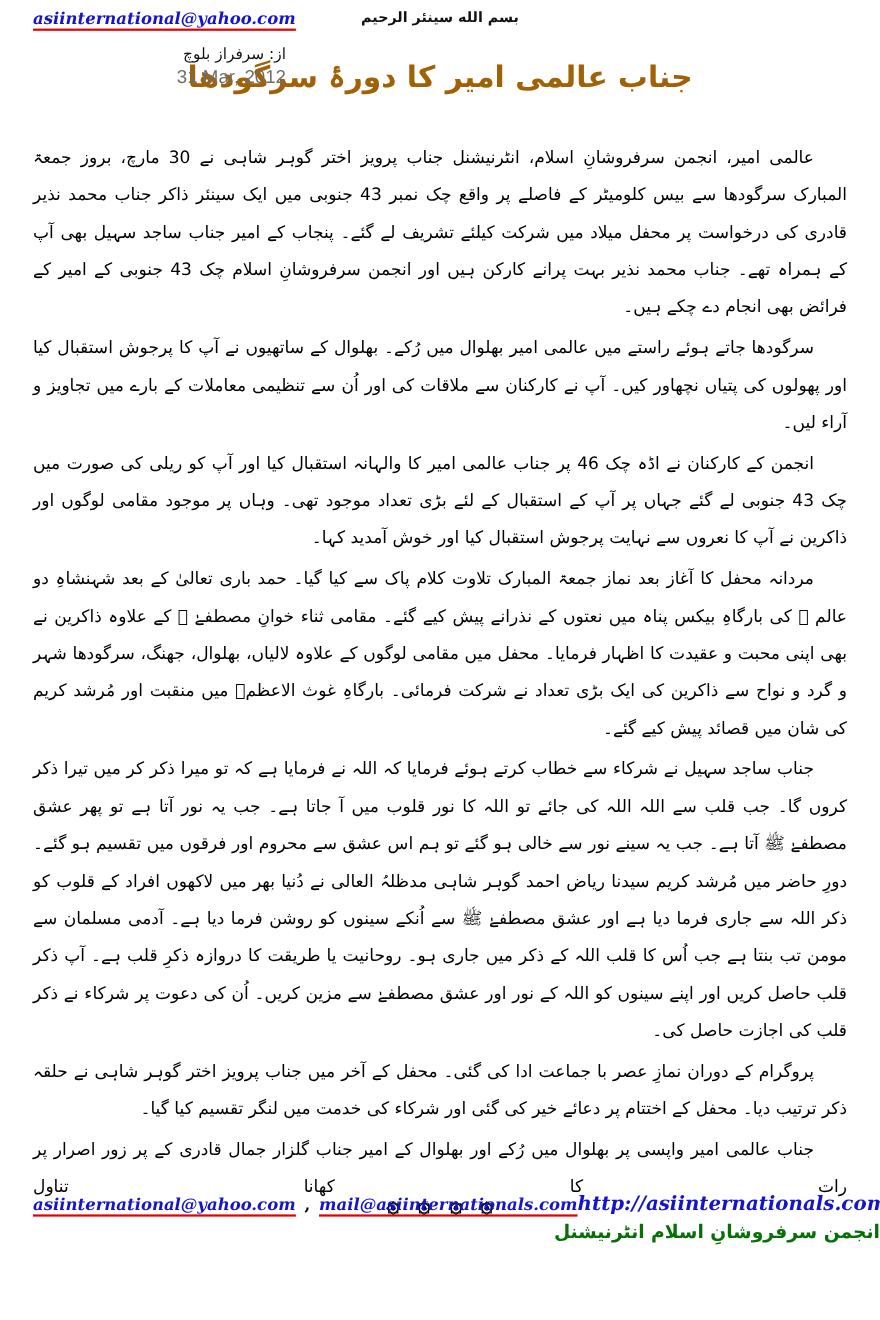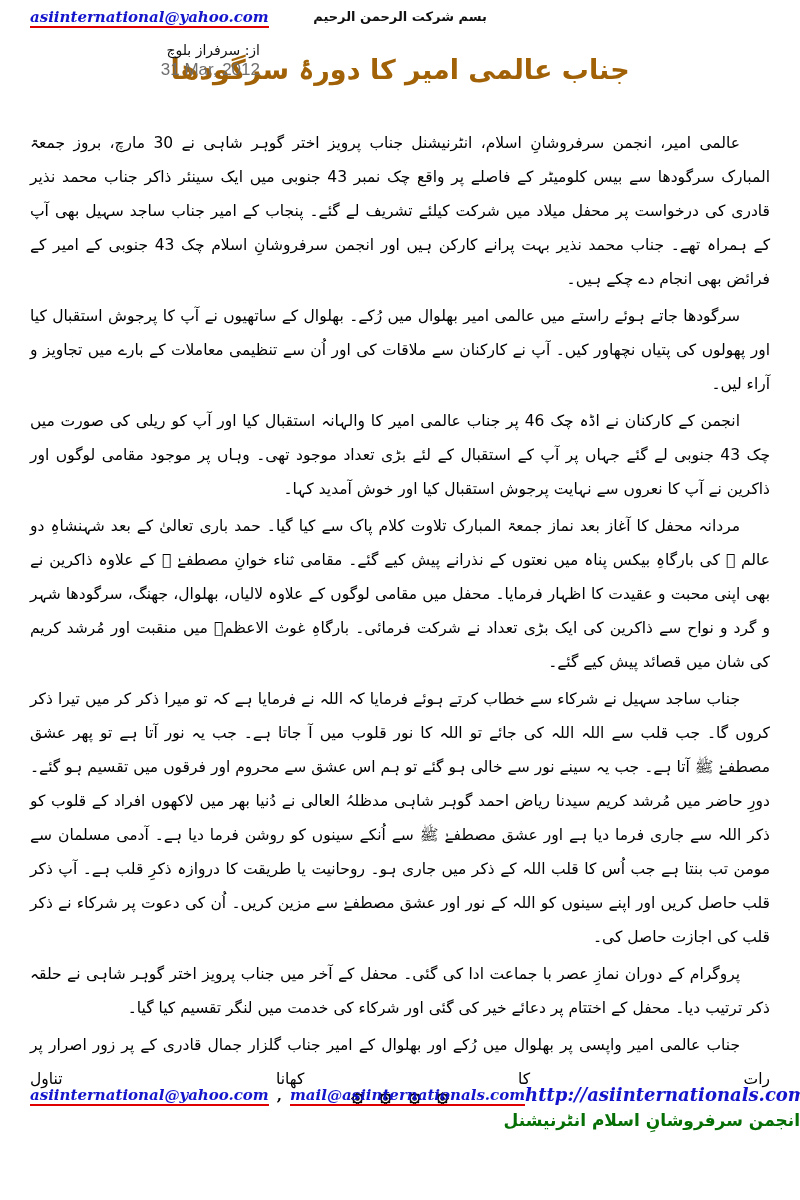--- a/index.html
+++ b/index.html
@@ -63,21 +63,21 @@
     color: #1414cc; font-size: 18px; cursor: pointer;
   }
 </style>
 </head>
 <body>
 
 <div class="page">
 
   <div class="top-row">
     <a class="email-link">asiinternational@yahoo.com</a>
-    <div class="bismillah">بسم شرکت الرحمن الرحيم</div>
+    <div class="bismillah">بسم الله سینئر الرحيم</div>
   </div>
 
   <div class="title-row">
     <div class="doc-title">جناب عالمی امیر کا دورۂ سرگودھا</div>
     <div class="byline-block">
       <div class="byline">از: سرفراز بلوچ</div>
       <div class="doc-date">31 Mar, 2012</div>
     </div>
   </div>
 

